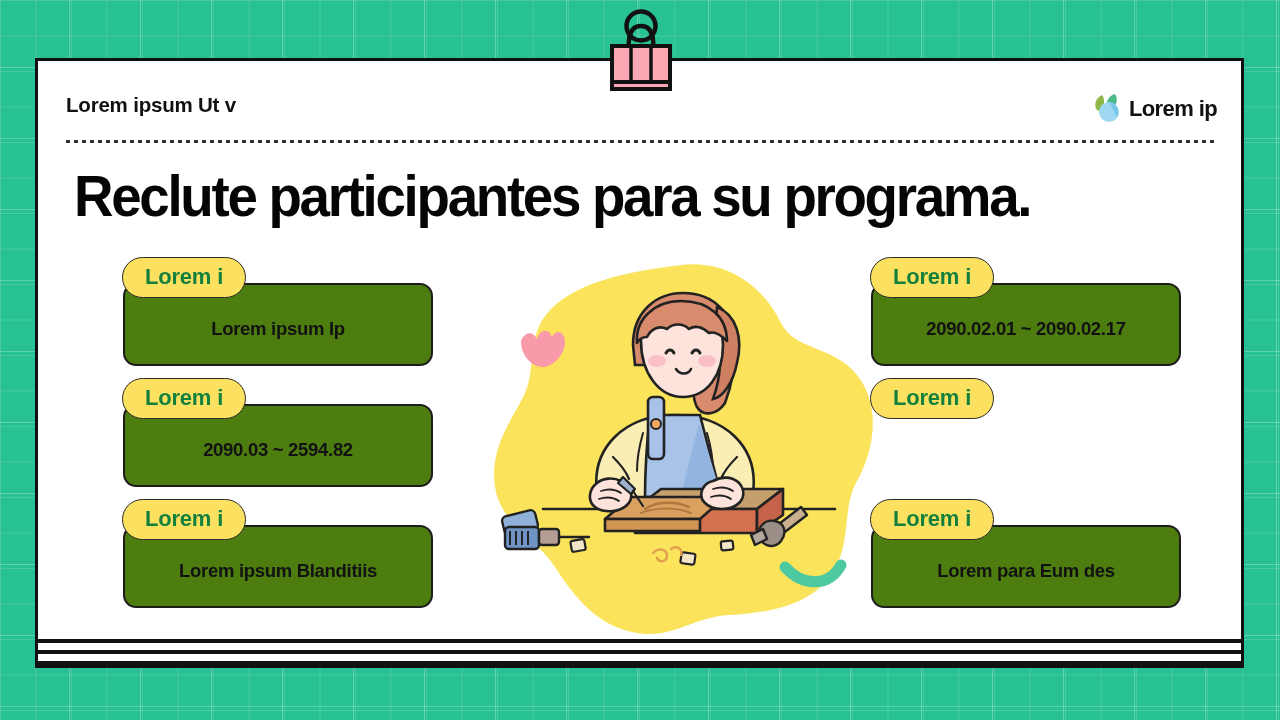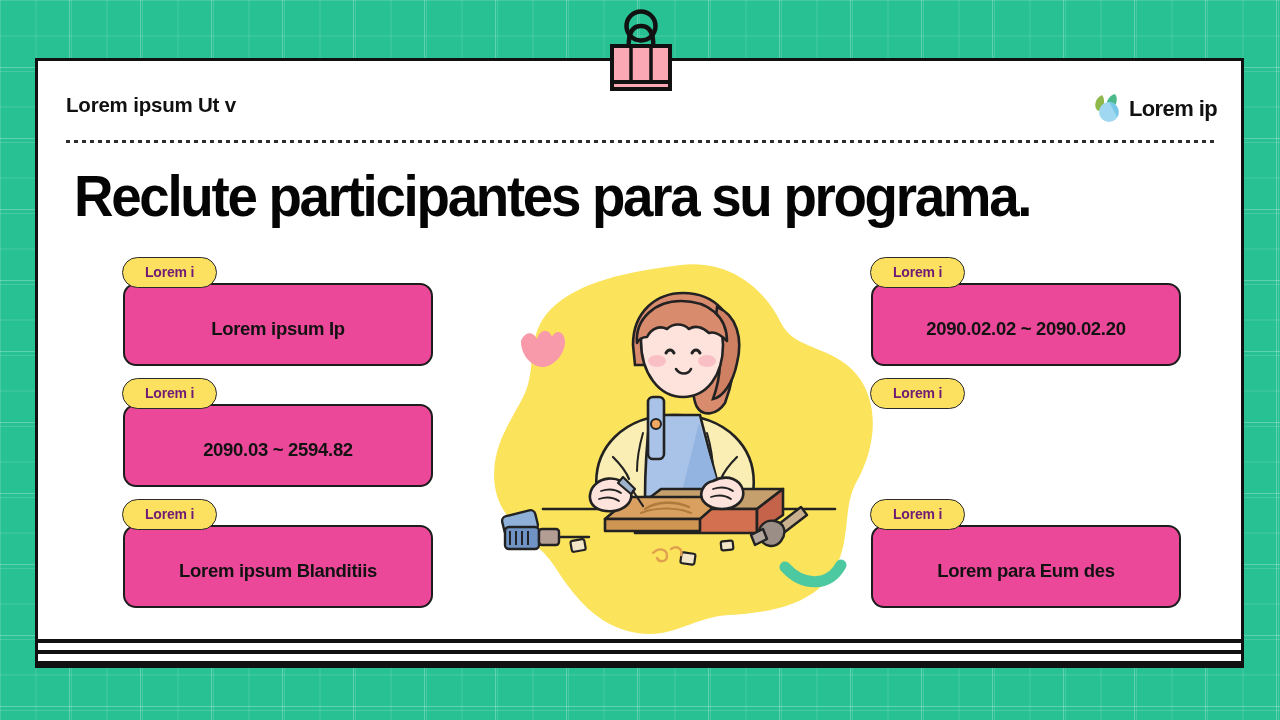--- a/index.html
+++ b/index.html
@@ -70,33 +70,33 @@
   }
 
   
   .info-col{ position:absolute; top:196px; width:310px; }
   #left-col{ left:85px; }
   #right-col{ left:833px; }
 
   .info-card{ position:relative; height:120px; margin-bottom:1px; }
   .info-card .card-body{
     position:absolute; left:0; top:26px; width:100%; height:83px;
-    border:2px solid #1d1d1d; border-radius:13px; background:#ec4899;
+    border:2px solid #1d1d1d; border-radius:13px; background:#4d7c0f;
     display:flex; align-items:center; justify-content:center;
     padding:0 14px;
   }
   .info-card .card-value{
     font-size:18.5px; font-weight:bold; color:#121212; letter-spacing:-0.3px;
     white-space:nowrap; position:relative; top:4px;
   }
   .info-card .card-pill{
     position:absolute; left:-1px; top:0; z-index:5;
     background:#fbe15f; border:1.6px solid #2a2a2a; border-radius:22px;
     padding:6px 22px 7px 22px;
-    font-size:14px; font-weight:bold; color:#701a75; letter-spacing:-0.2px;
+    font-size:22px; font-weight:bold; color:#15803d; letter-spacing:-0.2px;
     white-space:nowrap;
   }
 
   
   #illustration{
     position:absolute; left:447px; top:196px; width:400px; height:420px;
   }
 </style>
 </head>
 <body>
@@ -158,21 +158,21 @@
       </div>
       <div class="card-pill">Lorem i</div>
     </div>
 
   </div>
 
   <div id="right-col" class="info-col">
 
     <div class="info-card">
       <div class="card-body">
-        <span class="card-value">2090.02.02 ~ 2090.02.20</span>
+        <span class="card-value">2090.02.01 ~ 2090.02.17</span>
       </div>
       <div class="card-pill">Lorem i</div>
     </div>
 
     <div class="info-card">
       <div class="card-pill">Lorem i</div>
     </div>
 
     <div class="info-card">
       <div class="card-body">

